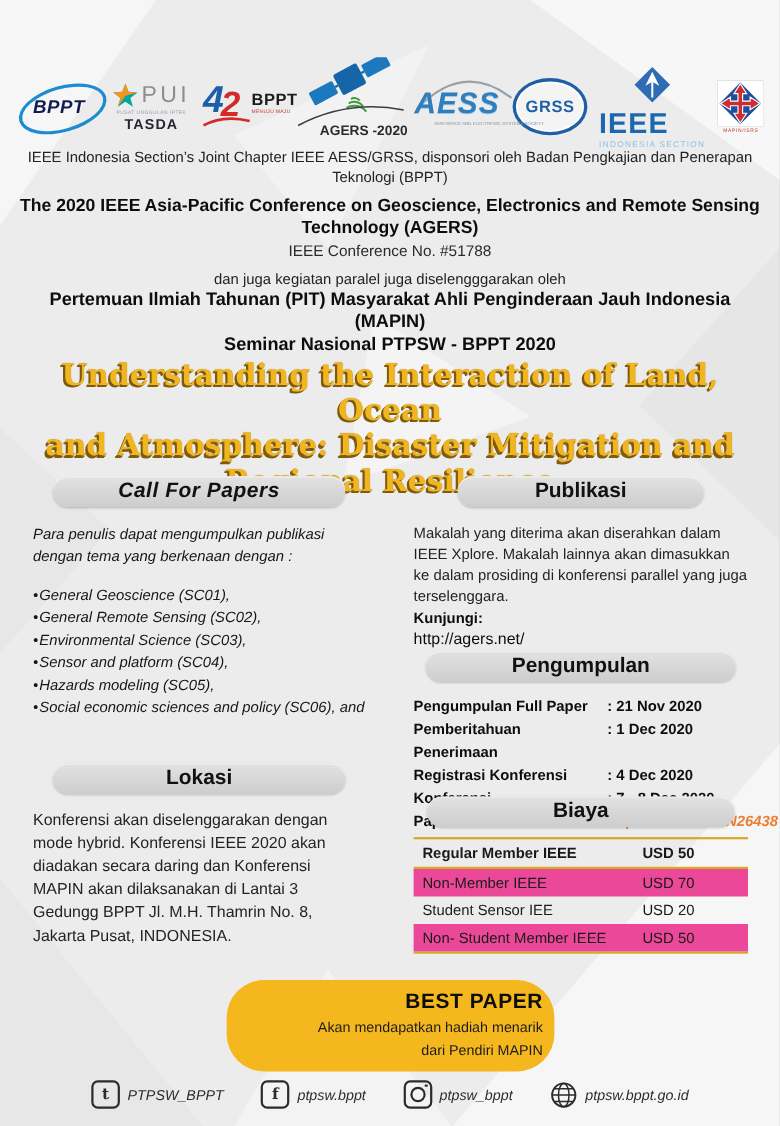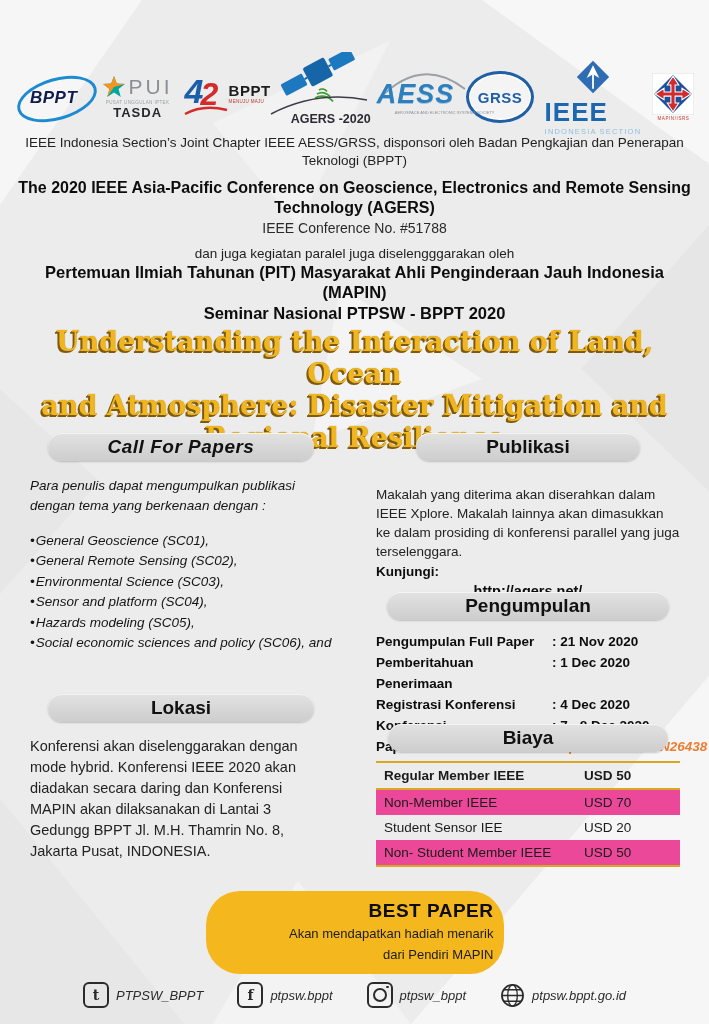--- a/index.html
+++ b/index.html
@@ -95,23 +95,23 @@
   .cfp-intro{margin-top:15px;font-style:italic;font-size:13.5px;line-height:1.5;color:#151515;}
   .cfp-list{margin:14px 0 0 0;padding:0;list-style:none;font-style:italic;font-size:13.5px;line-height:1.52;color:#151515;}
   .cfp-list li::before{content:"\2022";margin-right:1px;}
 
   .block-lokasi{position:absolute;left:30px;top:694px;width:302px;}
   .lokasi-pill{width:266px;}
   .lokasi-body{margin-top:14px;font-size:14.5px;line-height:1.45;color:#232323;}
 
   .col-pub{position:absolute;left:376px;top:433px;width:304px;}
   .pub-pill{width:224px;}
-  .pub-body{margin-top:24px;font-size:13.5px;line-height:1.42;color:#232323;}
+  .pub-body{margin-top:14px;font-size:13.5px;line-height:1.42;color:#232323;}
   .pub-kunjungi{font-weight:800;font-size:13.5px;color:#0d0d0d;line-height:1.42;}
-  .pub-url{font-weight:700;font-size:14.5px;color:#0d0d0d;line-height:1.42;text-align:center;}
+  .pub-url{font-weight:400;font-size:14.5px;color:#0d0d0d;line-height:1.42;}
 
   .block-pengumpulan{position:absolute;left:376px;top:592px;width:304px;}
   .peng-pill{width:282px;}
   .peng-rows{margin-top:11px;}
   .peng-row{display:grid;grid-template-columns:176px 1fr;font-size:13.5px;font-weight:800;
     line-height:1.56;color:#0d0d0d;}
   .peng-link{font-style:italic;color:#ED7D31;font-weight:800;}
 
   .block-biaya{position:absolute;left:376px;top:724px;width:304px;}
   .biaya-pill{width:280px;}

